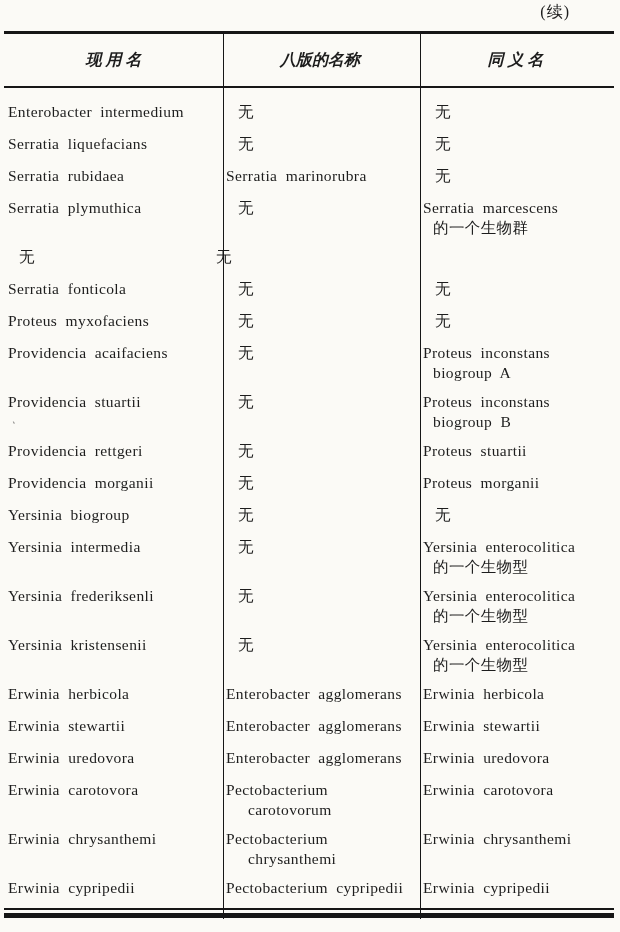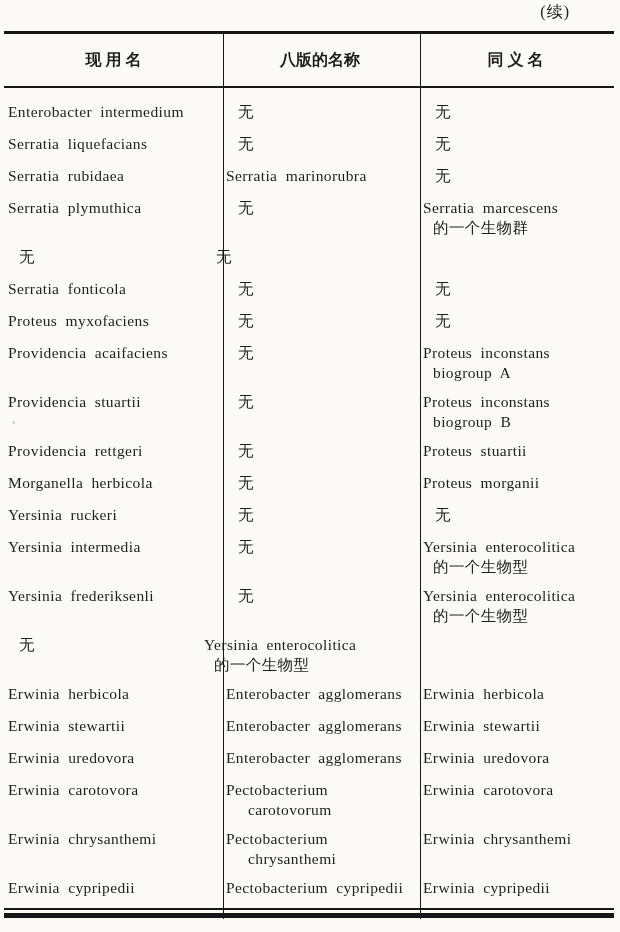--- a/index.html
+++ b/index.html
@@ -36,21 +36,21 @@
     background:var(--rule);
   }
   .vline.v1{left:219px;}
   .vline.v2{left:416px;}
 
   .hdr{
     display:flex;height:52px;align-items:center;
     border-bottom:2px solid var(--rule);
     font-weight:bold;font-size:16px;
   }
-  .hdr .hcell{text-align:center;}
+  .hdr .hcell{text-align:center;font-style:italic;}
   .hdr .h1{width:219px;}
   .hdr .h2{width:197px;}
   .hdr .h3{width:194px;}
 
   .tbody{padding-top:8px;padding-bottom:4px;}
 
   .row{display:flex;box-sizing:border-box;padding-top:6px;}
   .row.single{height:32px;}
   .row.double{height:49px;}
 
@@ -196,32 +196,32 @@
           </div>
           <div class="cell c2">
             <div class="line wu">无</div>
           </div>
           <div class="cell c3">
             <div class="line">Proteus stuartii</div>
           </div>
         </div>
         <div class="row single">
           <div class="cell c1">
-            <div class="line">Morganella herbicola</div>
+            <div class="line">Providencia morganii</div>
           </div>
           <div class="cell c2">
             <div class="line wu">无</div>
           </div>
           <div class="cell c3">
             <div class="line">Proteus morganii</div>
           </div>
         </div>
         <div class="row single">
           <div class="cell c1">
-            <div class="line">Yersinia ruckeri</div>
+            <div class="line">Yersinia biogroup</div>
           </div>
           <div class="cell c2">
             <div class="line wu">无</div>
           </div>
           <div class="cell c3">
             <div class="line wu">无</div>
           </div>
         </div>
         <div class="row double">
           <div class="cell c1">
@@ -241,20 +241,23 @@
           </div>
           <div class="cell c2">
             <div class="line wu">无</div>
           </div>
           <div class="cell c3">
             <div class="line">Yersinia enterocolitica</div>
             <div class="line l2">的一个生物型</div>
           </div>
         </div>
         <div class="row double">
+          <div class="cell c1">
+            <div class="line">Yersinia kristensenii</div>
+          </div>
           <div class="cell c2">
             <div class="line wu">无</div>
           </div>
           <div class="cell c3">
             <div class="line">Yersinia enterocolitica</div>
             <div class="line l2">的一个生物型</div>
           </div>
         </div>
         <div class="row single">
           <div class="cell c1">

